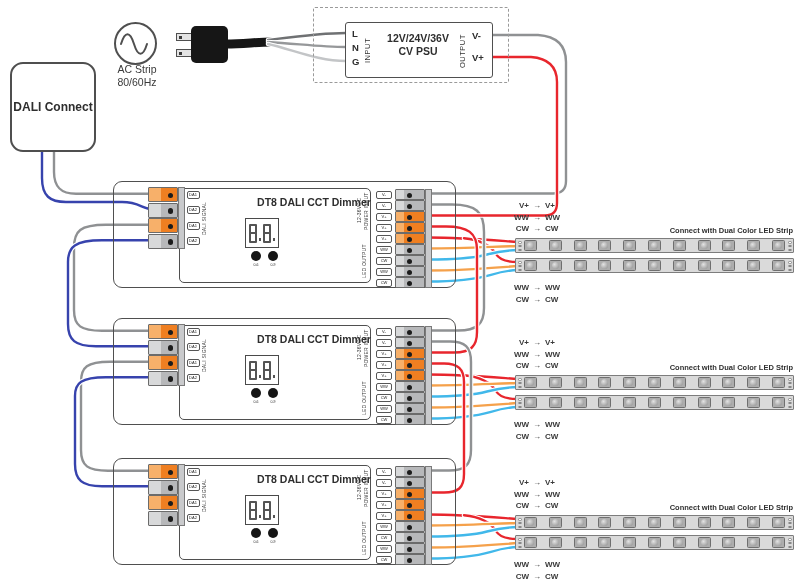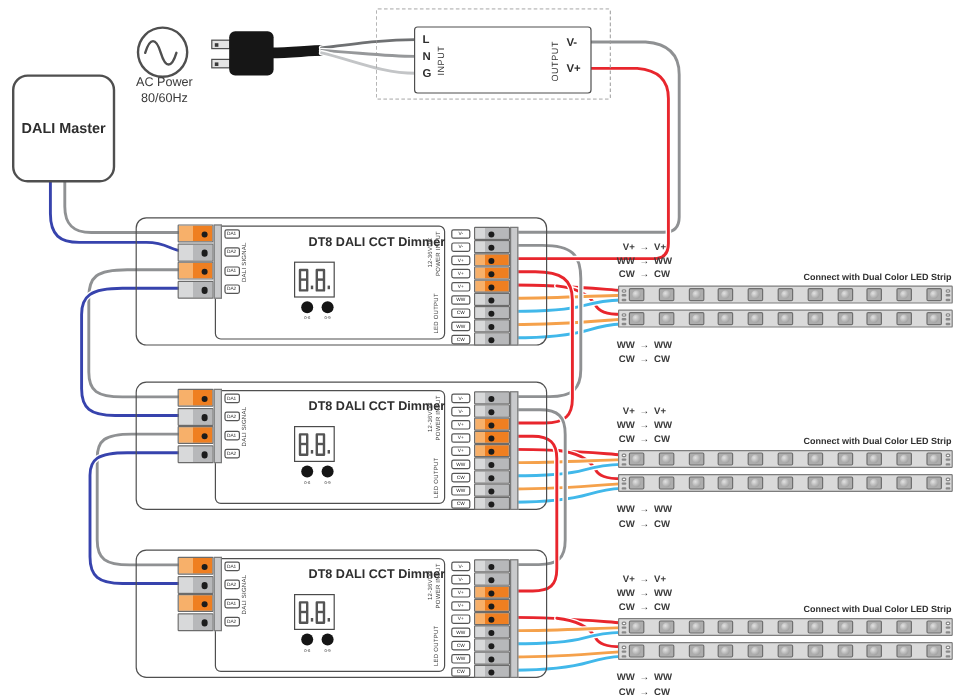--- a/index.html
+++ b/index.html
@@ -138,47 +138,51 @@
       <path d="M42,151 V178 C42,196 50,202 66,202 H122 C140,202 142,209.25 153,209.25" fill="none" stroke="#3743ad" stroke-width="2.4" stroke-linecap="round"></path>
       <path d="M268,40 C300,36 322,33 346,33" fill="none" stroke="#ffffff" stroke-width="4.6" stroke-linecap="round"></path>
       <path d="M268,40 C300,36 322,33 346,33" fill="none" stroke="#6f7173" stroke-width="2.4" stroke-linecap="round"></path>
       <path d="M268,42 C300,44 322,47 346,47" fill="none" stroke="#ffffff" stroke-width="4.6" stroke-linecap="round"></path>
       <path d="M268,42 C300,44 322,47 346,47" fill="none" stroke="#96989a" stroke-width="2.4" stroke-linecap="round"></path>
       <path d="M268,44 C294,50 318,61 346,61" fill="none" stroke="#ffffff" stroke-width="4.6" stroke-linecap="round"></path>
       <path d="M268,44 C294,50 318,61 346,61" fill="none" stroke="#c3c5c7" stroke-width="2.4" stroke-linecap="round"></path>
     </svg>
 
   <div class="comp master">
-    <span>DALI Master</span>
+    <span>DALI Connect</span>
   </div>
 
   <div class="comp accirc">
     <svg width="34" height="34" viewBox="0 0 34 34">
       <path d="M2,17 C6,4 11,4 15,17 C19,30 24,30 28,17" fill="none" stroke="#4f4f4f" stroke-width="2" stroke-linecap="round"></path>
     </svg>
   </div>
   <div class="comp actext">
-    <div>AC Power</div>
+    <div>AC Strip</div>
     <div>80/60Hz</div>
   </div>
 
   <div class="comp prong" style="left:176px;top:33px">
       <span class="phole"></span>
     </div>
   <div class="comp prong" style="left:176px;top:49px">
       <span class="phole"></span>
     </div>
   <div class="comp plugbody"></div>
 
   <div class="comp psudash"></div>
   <div class="comp psubox">
     <span class="t" style="left:6px;top:5px">L</span>
     <span class="t" style="left:6px;top:19px">N</span>
     <span class="t" style="left:6px;top:33px">G</span>
     <span class="vt vtbig" style="left:17px;top:4px;height:48px">INPUT</span>
+    <div class="psuname">
+      <div>12V/24V/36V</div>
+      <div>CV PSU</div>
+    </div>
     <span class="vt vtbig" style="left:112px;top:4px;height:48px">OUTPUT</span>
     <span class="t" style="left:126px;top:7px">V-</span>
     <span class="t" style="left:126px;top:29px">V+</span>
   </div>
 
 <div class="comp dimmer" style="left: 113px; top: 181px;">
       <div class="dinner"></div>
       <div class="dtitle">DT8 DALI CCT Dimmer</div>
       <div class="display">
         <div class="dig"></div>

